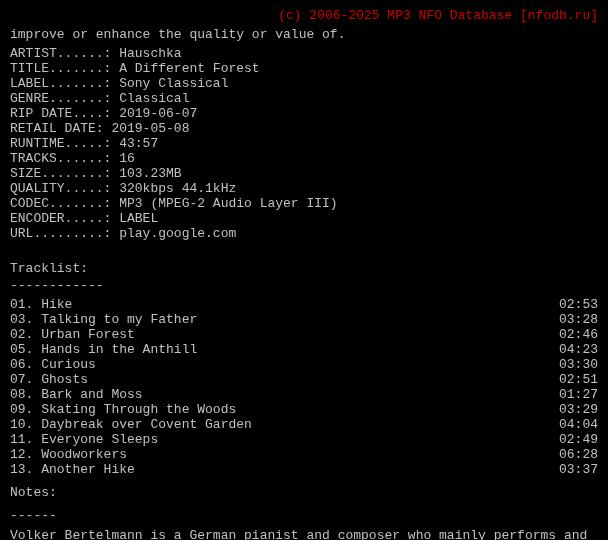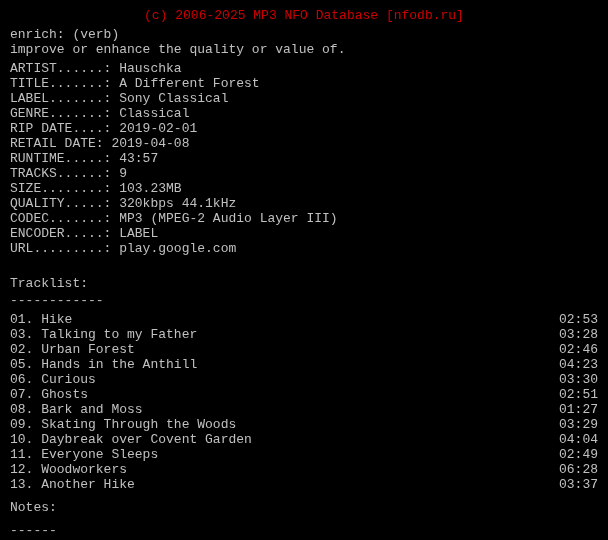--- a/index.html
+++ b/index.html
@@ -11,21 +11,21 @@
       background-color: #000000;
       color: #c0c0c0;
       font-family: 'Courier New', Courier, monospace;
       font-size: 13px;
       padding: 8px 10px;
       width: 608px;
       min-height: 540px;
     }
     .copyright {
       color: #cc0000;
-      text-align: center;
+      text-align: right;
       margin-bottom: 4px;
     }
     .section {
       margin-bottom: 4px;
     }
     .metadata-line {
       white-space: pre;
     }
     .tracklist-header {
       margin-top: 20px;
@@ -58,33 +58,32 @@
     .notes-text {
       line-height: 1.4;
     }
   </style>
 </head>
 <body>
 
 <div class="copyright">(c) 2006-2025 MP3 NFO Database [nfodb.ru]</div>
 
 <div class="section">
-  <div>enrich: (verb)</div>
   <div>     improve or enhance the quality or value of.</div>
 </div>
 
 <div class="section" id="metadata-container">
     <div class="metadata-line">ARTIST......: Hauschka</div>
     <div class="metadata-line">TITLE.......: A Different Forest</div>
     <div class="metadata-line">LABEL.......: Sony Classical</div>
     <div class="metadata-line">GENRE.......: Classical</div>
-    <div class="metadata-line">RIP DATE....: 2019-02-01</div>
-    <div class="metadata-line">RETAIL DATE: 2019-04-08</div>
+    <div class="metadata-line">RIP DATE....: 2019-06-07</div>
+    <div class="metadata-line">RETAIL DATE: 2019-05-08</div>
     <div class="metadata-line">RUNTIME.....: 43:57</div>
-    <div class="metadata-line">TRACKS......: 9</div>
+    <div class="metadata-line">TRACKS......: 16</div>
     <div class="metadata-line">SIZE........: 103.23MB</div>
     <div class="metadata-line">QUALITY.....: 320kbps 44.1kHz</div>
     <div class="metadata-line">CODEC.......: MP3 (MPEG-2 Audio Layer III)</div>
     <div class="metadata-line">ENCODER.....: LABEL</div>
     <div class="metadata-line">URL.........: play.google.com</div>
   </div>
 
 <div>
   <div class="tracklist-header">Tracklist:</div>
   <div class="divider">------------</div>

